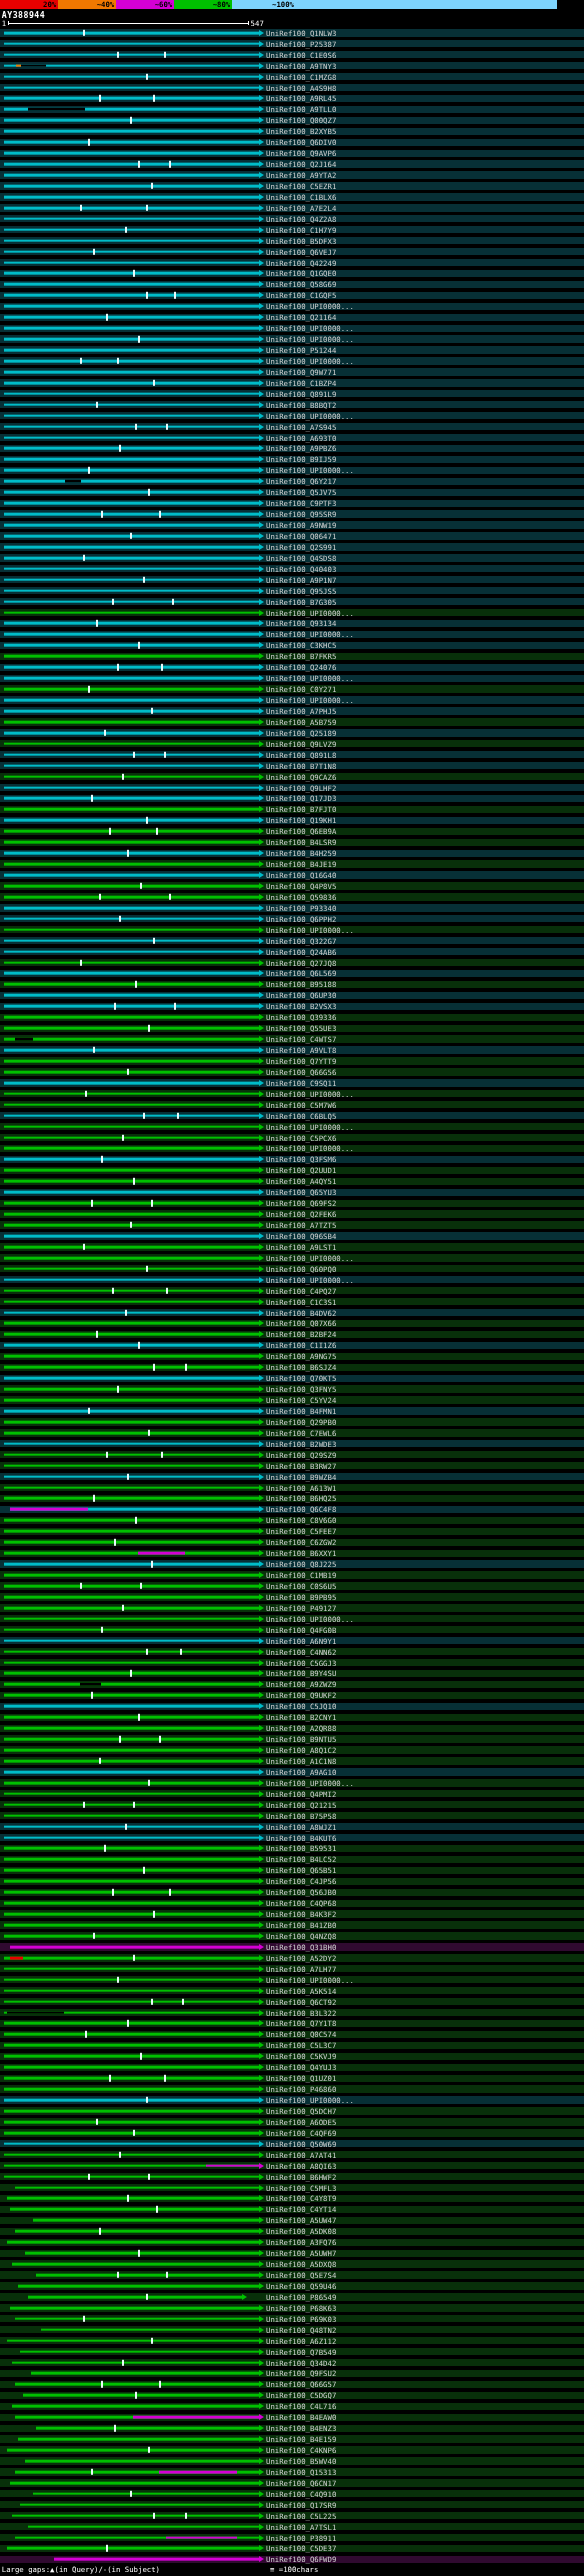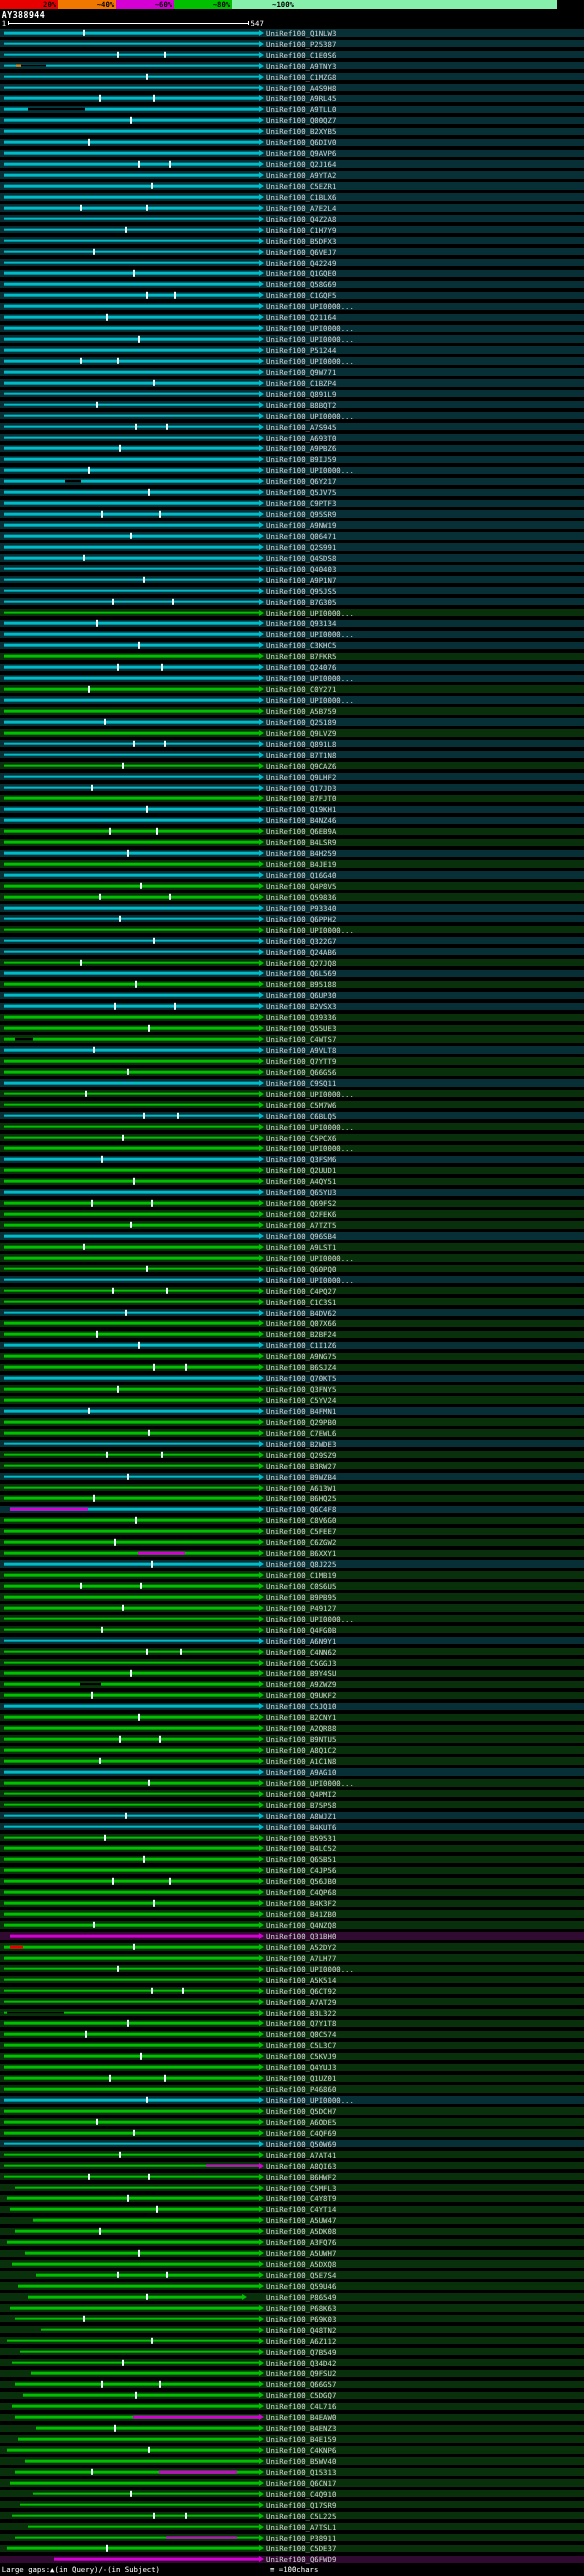--- a/index.html
+++ b/index.html
@@ -37,21 +37,21 @@
     </div>
     <div class="seg" style="width: 58px; background: rgb(240, 120, 0);">
       <span>~40%</span>
     </div>
     <div class="seg" style="width: 58px; background: rgb(212, 0, 212); padding-left: 12px;">
       <span>~60%</span>
     </div>
     <div class="seg" style="width: 58px; background: rgb(0, 192, 0);">
       <span>~80%</span>
     </div>
-    <div class="seg" style="width: 325px; background: #86efac; text-decoration: underline;">
+    <div class="seg" style="width: 325px; background: #7dd3fc; text-decoration: underline;">
       <span style="right: auto; left: 40px;">~100%</span>
     </div>
   </div>
 
 <div class="title">AY388944</div>
 
 <div class="ruler">
   <span>1</span>
   <div class="rline"></div>
   <span>547</span>
@@ -469,20 +469,27 @@
       <div class="arrow" style="left: 259px; border-left-color: rgb(0, 192, 0);"></div>
       <div class="hitlabel">UniRef100_C0Y271</div>
     </div>
     <div class="row">
       <div class="stripe" style="background: rgb(7, 48, 54);"></div>
       <div class="bar" style="left: 4.4px; width: 255px; background: rgb(0, 188, 200);"></div>
       <div class="arrow" style="left: 259px; border-left-color: rgb(0, 188, 200);"></div>
       <div class="hitlabel">UniRef100_UPI0000...</div>
     </div>
     <div class="row">
+      <div class="stripe" style="background: rgb(7, 48, 54);"></div>
+      <div class="bar" style="left: 4.4px; width: 255px; background: rgb(0, 188, 200);"></div>
+      <div class="tick" style="left: 151px;"></div>
+      <div class="arrow" style="left: 259px; border-left-color: rgb(0, 188, 200);"></div>
+      <div class="hitlabel">UniRef100_A7PHJ5</div>
+    </div>
+    <div class="row">
       <div class="stripe" style="background: rgb(8, 48, 10);"></div>
       <div class="bar" style="left: 4.4px; width: 255px; background: rgb(0, 192, 0);"></div>
       <div class="arrow" style="left: 259px; border-left-color: rgb(0, 192, 0);"></div>
       <div class="hitlabel">UniRef100_A5B759</div>
     </div>
     <div class="row">
       <div class="stripe" style="background: rgb(7, 48, 54);"></div>
       <div class="bar" style="left: 4.4px; width: 255px; background: rgb(0, 188, 200);"></div>
       <div class="tick" style="left: 104px;"></div>
       <div class="arrow" style="left: 259px; border-left-color: rgb(0, 188, 200);"></div>
@@ -535,26 +542,20 @@
       <div class="hitlabel">UniRef100_B7FJT0</div>
     </div>
     <div class="row">
       <div class="stripe" style="background: rgb(7, 48, 54);"></div>
       <div class="bar" style="left: 4.4px; width: 255px; background: rgb(0, 188, 200);"></div>
       <div class="tick" style="left: 146px;"></div>
       <div class="arrow" style="left: 259px; border-left-color: rgb(0, 188, 200);"></div>
       <div class="hitlabel">UniRef100_Q19KH1</div>
     </div>
     <div class="row">
-      <div class="stripe" style="background: rgb(7, 48, 54);"></div>
-      <div class="bar" style="left: 4.4px; width: 255px; background: rgb(0, 188, 200);"></div>
-      <div class="arrow" style="left: 259px; border-left-color: rgb(0, 188, 200);"></div>
-      <div class="hitlabel">UniRef100_B4NZ46</div>
-    </div>
-    <div class="row">
       <div class="stripe" style="background: rgb(8, 48, 10);"></div>
       <div class="bar" style="left: 4.4px; width: 255px; background: rgb(0, 192, 0);"></div>
       <div class="tick" style="left: 109px;"></div>
       <div class="tick" style="left: 156px;"></div>
       <div class="arrow" style="left: 259px; border-left-color: rgb(0, 192, 0);"></div>
       <div class="hitlabel">UniRef100_Q6EB9A</div>
     </div>
     <div class="row">
       <div class="stripe" style="background: rgb(8, 48, 10);"></div>
       <div class="bar" style="left: 4.4px; width: 255px; background: rgb(0, 192, 0);"></div>
@@ -1133,20 +1134,28 @@
       <div class="bar" style="left: 4.4px; width: 255px; background: rgb(0, 192, 0);"></div>
       <div class="tick" style="left: 148px;"></div>
       <div class="arrow" style="left: 259px; border-left-color: rgb(0, 192, 0);"></div>
       <div class="hitlabel">UniRef100_UPI0000...</div>
     </div>
     <div class="row">
       <div class="stripe" style="background: rgb(8, 48, 10);"></div>
       <div class="bar" style="left: 4.4px; width: 255px; background: rgb(0, 192, 0);"></div>
       <div class="arrow" style="left: 259px; border-left-color: rgb(0, 192, 0);"></div>
       <div class="hitlabel">UniRef100_Q4PMI2</div>
+    </div>
+    <div class="row">
+      <div class="stripe" style="background: rgb(8, 48, 10);"></div>
+      <div class="bar" style="left: 4.4px; width: 255px; background: rgb(0, 192, 0);"></div>
+      <div class="tick" style="left: 83px;"></div>
+      <div class="tick" style="left: 133px;"></div>
+      <div class="arrow" style="left: 259px; border-left-color: rgb(0, 192, 0);"></div>
+      <div class="hitlabel">UniRef100_Q21215</div>
     </div>
     <div class="row">
       <div class="stripe" style="background: rgb(8, 48, 10);"></div>
       <div class="bar" style="left: 4.4px; width: 255px; background: rgb(0, 192, 0);"></div>
       <div class="arrow" style="left: 259px; border-left-color: rgb(0, 192, 0);"></div>
       <div class="hitlabel">UniRef100_B75P58</div>
     </div>
     <div class="row">
       <div class="stripe" style="background: rgb(7, 48, 54);"></div>
       <div class="bar" style="left: 4.4px; width: 255px; background: rgb(0, 188, 200);"></div>
@@ -1253,26 +1262,20 @@
       <div class="arrow" style="left: 259px; border-left-color: rgb(0, 192, 0);"></div>
       <div class="hitlabel">UniRef100_A5K514</div>
     </div>
     <div class="row">
       <div class="stripe" style="background: rgb(8, 48, 10);"></div>
       <div class="bar" style="left: 4.4px; width: 255px; background: rgb(0, 192, 0);"></div>
       <div class="tick" style="left: 151px;"></div>
       <div class="tick" style="left: 182px;"></div>
       <div class="arrow" style="left: 259px; border-left-color: rgb(0, 192, 0);"></div>
       <div class="hitlabel">UniRef100_Q6CT92</div>
-    </div>
-    <div class="row">
-      <div class="stripe" style="background: rgb(8, 48, 10);"></div>
-      <div class="bar" style="left: 4.4px; width: 255px; background: rgb(0, 192, 0);"></div>
-      <div class="arrow" style="left: 259px; border-left-color: rgb(0, 192, 0);"></div>
-      <div class="hitlabel">UniRef100_A7AT29</div>
     </div>
     <div class="row">
       <div class="stripe" style="background: rgb(8, 48, 10);"></div>
       <div class="bar" style="left: 4.4px; width: 255px; background: rgb(0, 192, 0);"></div>
       <div class="bar" style="left: 7px; width: 57px; background: rgb(0, 0, 0);"></div>
       <div class="arrow" style="left: 259px; border-left-color: rgb(0, 192, 0);"></div>
       <div class="hitlabel">UniRef100_B3L322</div>
     </div>
     <div class="row">
       <div class="stripe" style="background: rgb(8, 48, 10);"></div>

